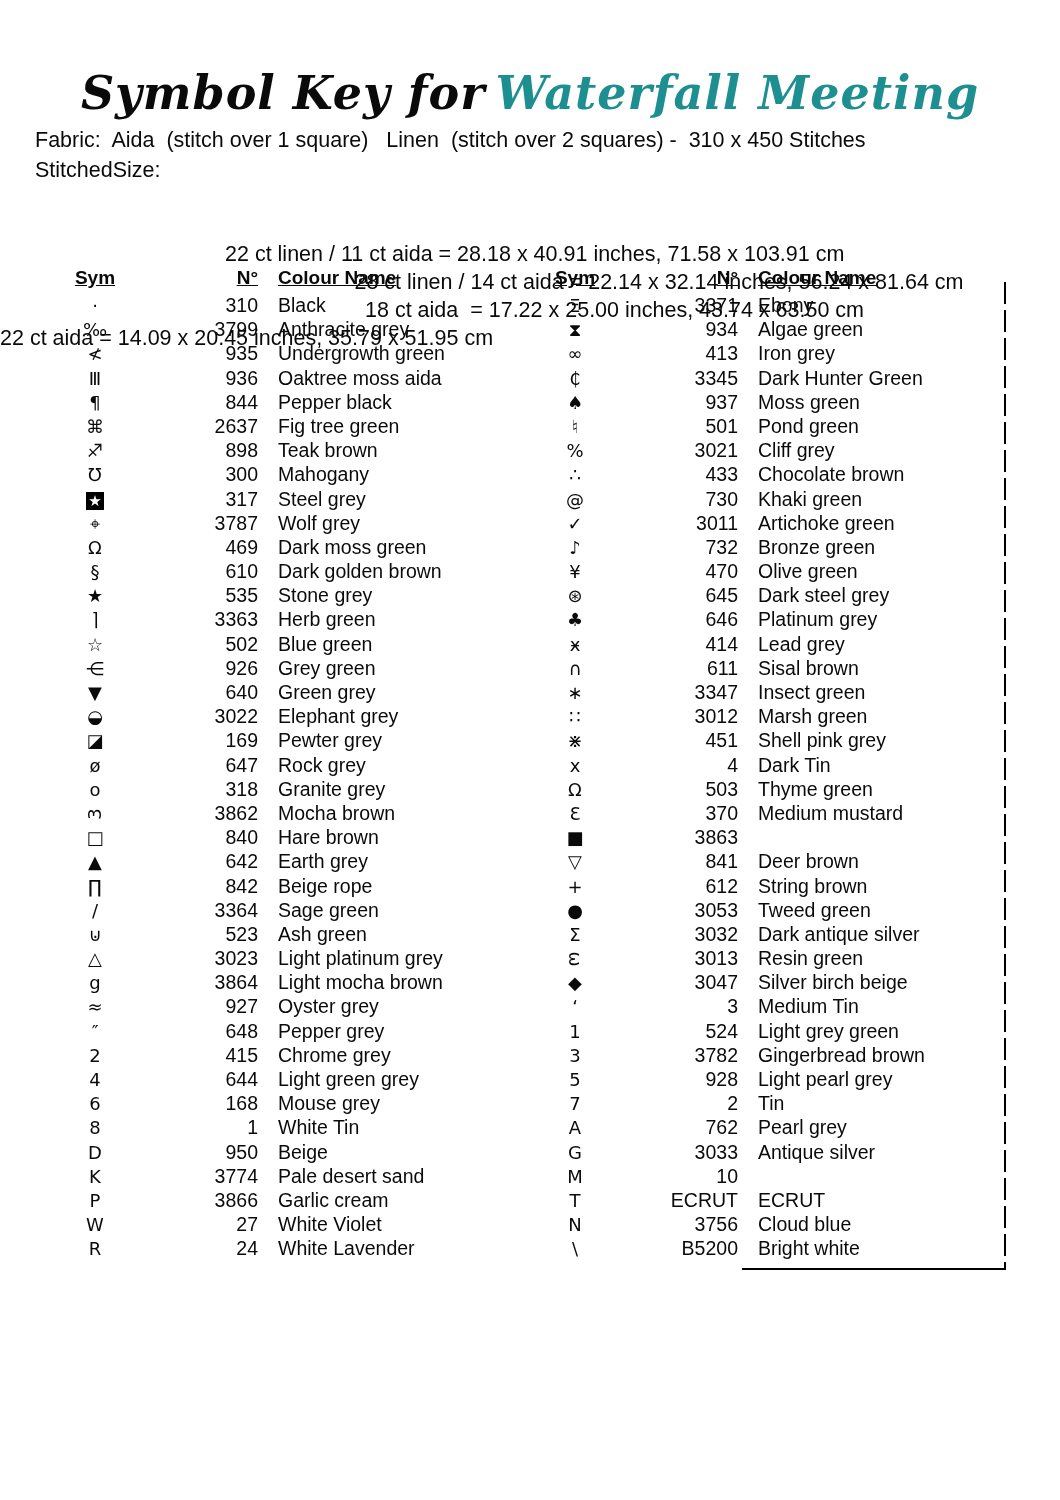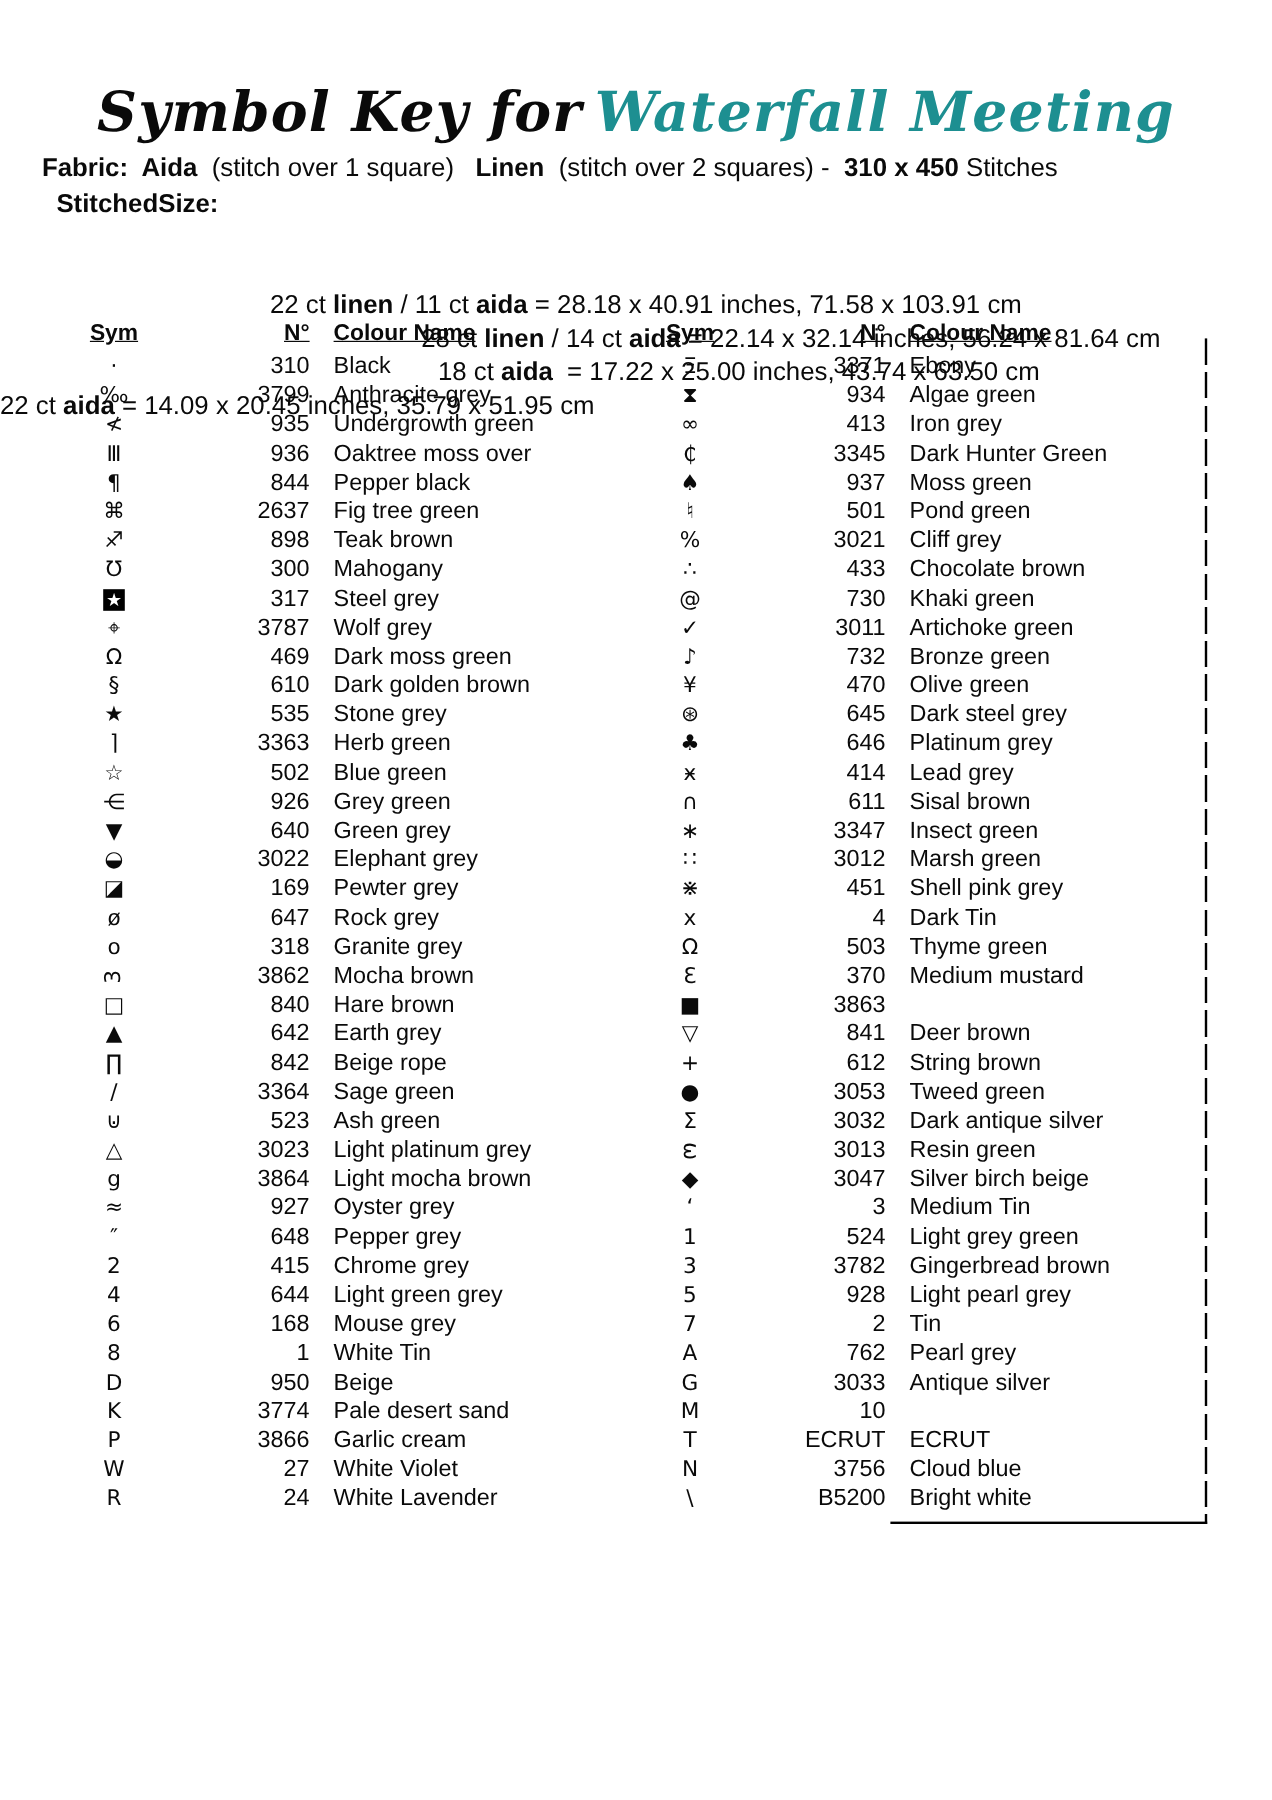--- a/index.html
+++ b/index.html
@@ -18,27 +18,27 @@
     font-family:"DejaVu Serif", serif;
     font-style:italic;font-weight:bold;
     font-size:46px;letter-spacing:1px;
     white-space:nowrap;
   }
   #title .pattern-name{padding-left:10px;}
   
   .info{font-size:21.5px;line-height:28px;white-space:pre-wrap;}
   #fabric-line{position:absolute;left:35px;top:126px;}
   #size-block{position:absolute;left:0;top:156px;width:1060px;}
-  #size-label{position:absolute;left:35px;top:0;font-weight:bold;margin-left:12px;}
+  #size-label{position:absolute;left:35px;top:0;font-weight:normal;}
   .size-line{position:relative;}
   .size-line.sl0{padding-left:225px;}
   .size-line.sl1{padding-left:258px;text-align:center;}
   .size-line.sl2{padding-left:365px;}
   .size-line.sl3{}
-  .b{font-weight:bold;}
+  .b{font-weight:normal;}
   
   .key-col{position:absolute;top:267px;}
   #key-left{left:63px;width:448px;}
   #key-right{left:543px;width:463px;}
   .hdr-row,.row{
     display:grid;
     grid-template-columns:64px 131px 1fr;
     align-items:baseline;
   }
   .hdr-row{font-size:19px;font-weight:bold;height:26px;}
@@ -100,21 +100,21 @@
           <span class="cell-name">Anthracite grey</span>
         </div>
         <div class="row">
           <span class="cell-sym"><span>≮</span></span>
           <span class="cell-num">935</span>
           <span class="cell-name">Undergrowth green</span>
         </div>
         <div class="row">
           <span class="cell-sym"><span>Ⅲ</span></span>
           <span class="cell-num">936</span>
-          <span class="cell-name">Oaktree moss over</span>
+          <span class="cell-name">Oaktree moss aida</span>
         </div>
         <div class="row">
           <span class="cell-sym"><span>¶</span></span>
           <span class="cell-num">844</span>
           <span class="cell-name">Pepper black</span>
         </div>
         <div class="row">
           <span class="cell-sym"><span>⌘</span></span>
           <span class="cell-num">2637</span>
           <span class="cell-name">Fig tree green</span>

